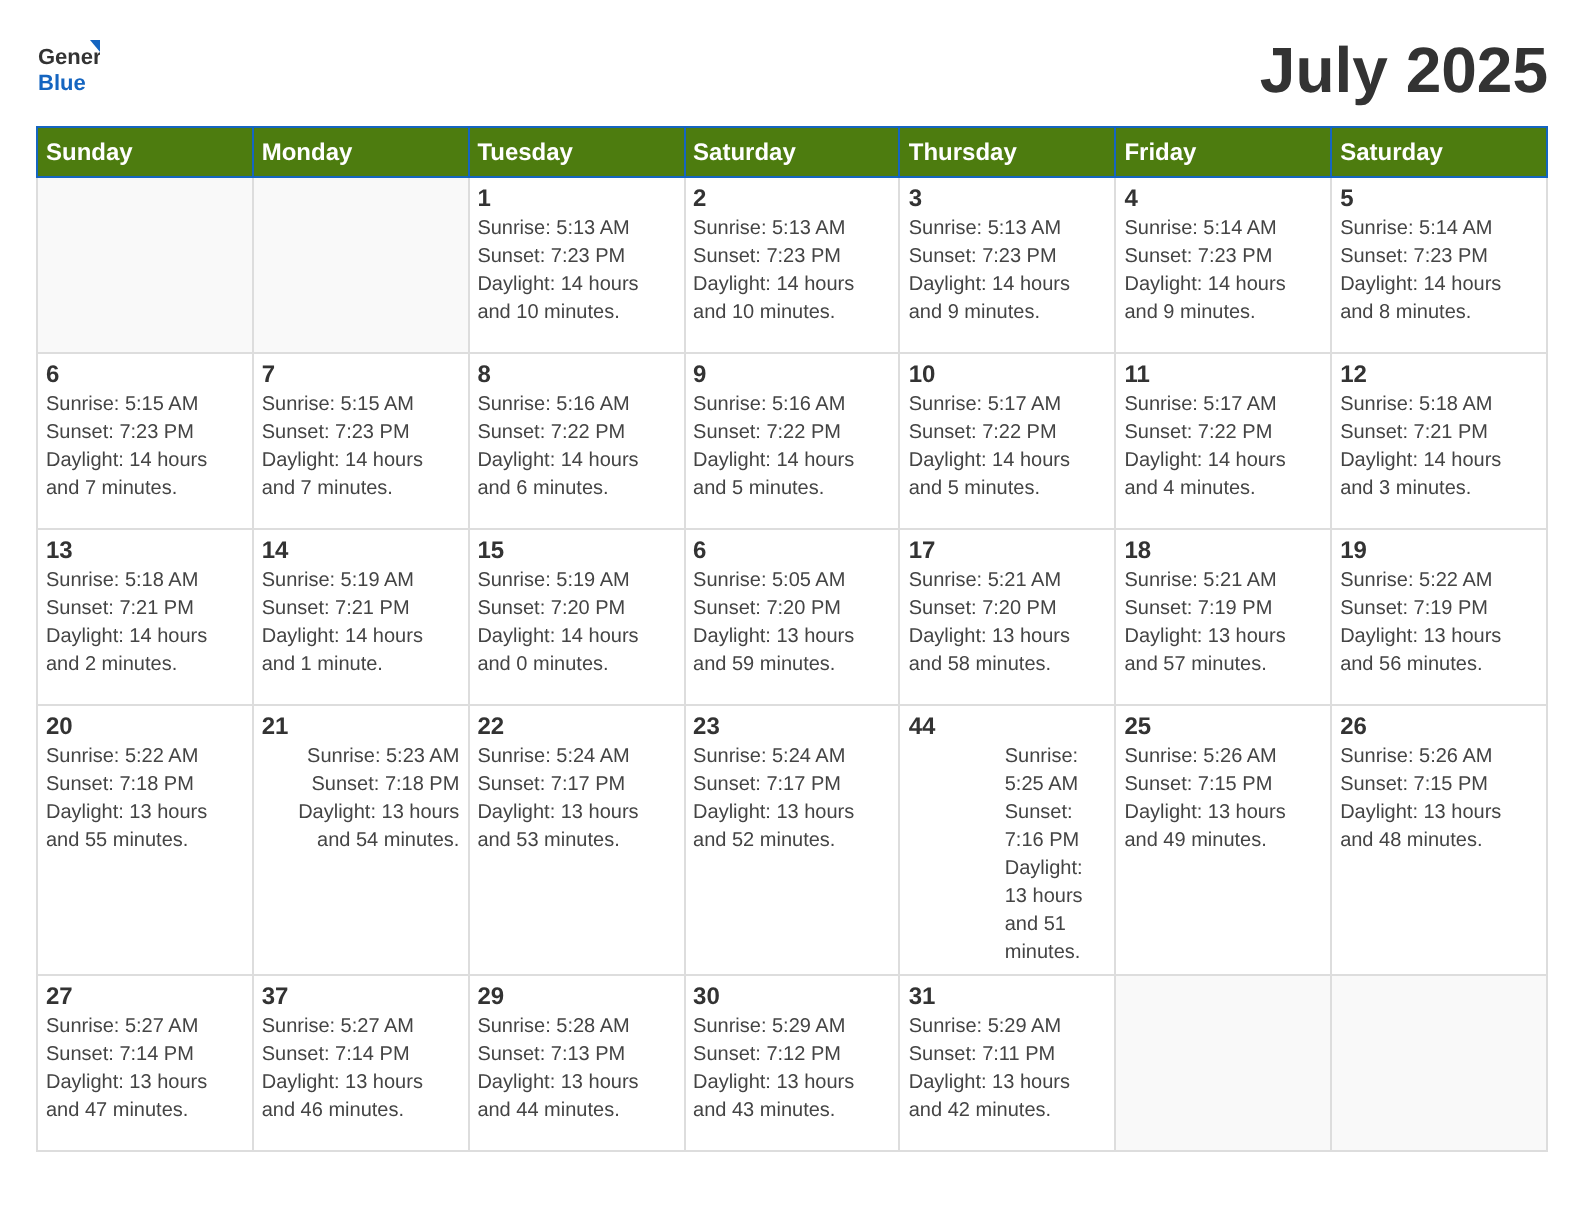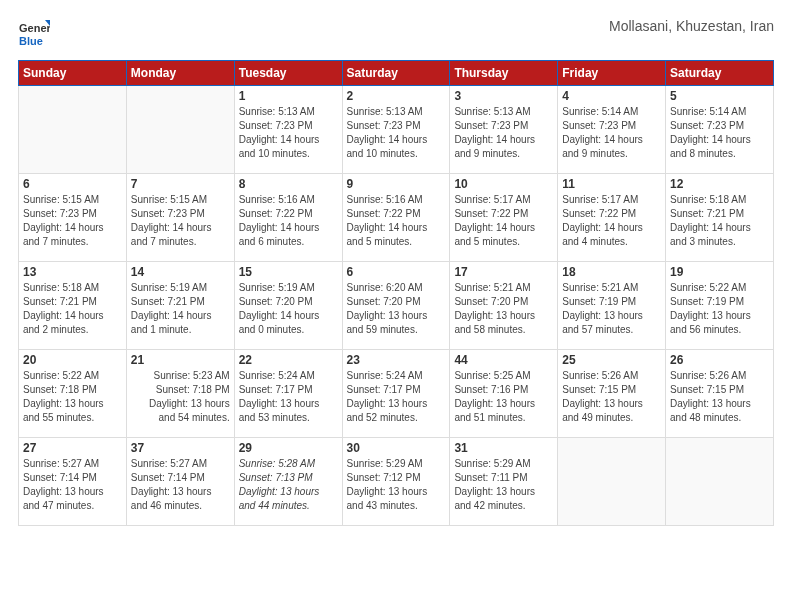--- a/index.html
+++ b/index.html
@@ -40,21 +40,21 @@
     .subtitle {
       font-size: 14px;
       color: #555;
     }
     table {
       width: 100%;
       border-collapse: collapse;
       table-layout: fixed;
     }
     .day-header {
-      background: #b91c1c;
+      background: #4d7c0f;
       color: #fff;
       font-size: 12px;
       font-weight: bold;
       padding: 5px 4px;
       text-align: left;
       border: 1px solid #1565c0;
     }
     .day-cell {
       vertical-align: top;
       border: 1px solid #ddd;
@@ -85,21 +85,21 @@
 <div class="page">
   <div class="header">
     <div class="logo">
     <svg width="32" height="32" viewBox="0 0 32 32">
       <text x="1" y="14" font-family="Arial" font-size="11" font-weight="bold" fill="#333">General</text>
       <text x="1" y="27" font-family="Arial" font-size="11" font-weight="bold" fill="#1565c0">Blue</text>
       <polygon points="27,2 32,2 32,8" fill="#1565c0"></polygon>
     </svg>
   </div>
     <div class="title-block">
-      <div class="subtitle">Mollasani, Khuzestan, Iran</div>
+      <div class="main-title">July 2025</div>
     </div>
   </div>
 
   <table>
     <thead>
       <tr id="header-row">
           <th class="day-header">Sunday</th>
           <th class="day-header">Monday</th>
           <th class="day-header">Tuesday</th>
           <th class="day-header">Saturday</th>
@@ -216,21 +216,21 @@
           </td>
           <td class="day-cell">
             <div class="day-num">15</div>
             <div class="day-info" style="white-space: pre-line;">Sunrise: 5:19 AM
 Sunset: 7:20 PM
 Daylight: 14 hours
 and 0 minutes.</div>
           </td>
           <td class="day-cell">
             <div class="day-num">6</div>
-            <div class="day-info" style="white-space: pre-line;">Sunrise: 6:20 AM
+            <div class="day-info" style="white-space: pre-line;">Sunrise: 5:05 AM
 Sunset: 7:20 PM
 Daylight: 13 hours
 and 59 minutes.</div>
           </td>
           <td class="day-cell">
             <div class="day-num">17</div>
             <div class="day-info" style="white-space: pre-line;">Sunrise: 5:21 AM
 Sunset: 7:20 PM
 Daylight: 13 hours
 and 58 minutes.</div>
@@ -274,21 +274,21 @@
           </td>
           <td class="day-cell">
             <div class="day-num">23</div>
             <div class="day-info" style="white-space: pre-line;">Sunrise: 5:24 AM
 Sunset: 7:17 PM
 Daylight: 13 hours
 and 52 minutes.</div>
           </td>
           <td class="day-cell">
             <div class="day-num">44</div>
-            <div class="day-info" style="white-space: pre-line;">Sunrise: 5:25 AM
+            <div class="day-info" style="white-space: pre-line; margin-left: 48px;">Sunrise: 5:25 AM
 Sunset: 7:16 PM
 Daylight: 13 hours
 and 51 minutes.</div>
           </td>
           <td class="day-cell">
             <div class="day-num">25</div>
             <div class="day-info" style="white-space: pre-line;">Sunrise: 5:26 AM
 Sunset: 7:15 PM
 Daylight: 13 hours
 and 49 minutes.</div>
@@ -311,21 +311,21 @@
           </td>
           <td class="day-cell">
             <div class="day-num">37</div>
             <div class="day-info" style="white-space: pre-line;">Sunrise: 5:27 AM
 Sunset: 7:14 PM
 Daylight: 13 hours
 and 46 minutes.</div>
           </td>
           <td class="day-cell">
             <div class="day-num">29</div>
-            <div class="day-info" style="white-space: pre-line; font-style: italic;">Sunrise: 5:28 AM
+            <div class="day-info" style="white-space: pre-line;">Sunrise: 5:28 AM
 Sunset: 7:13 PM
 Daylight: 13 hours
 and 44 minutes.</div>
           </td>
           <td class="day-cell">
             <div class="day-num">30</div>
             <div class="day-info" style="white-space: pre-line;">Sunrise: 5:29 AM
 Sunset: 7:12 PM
 Daylight: 13 hours
 and 43 minutes.</div>

